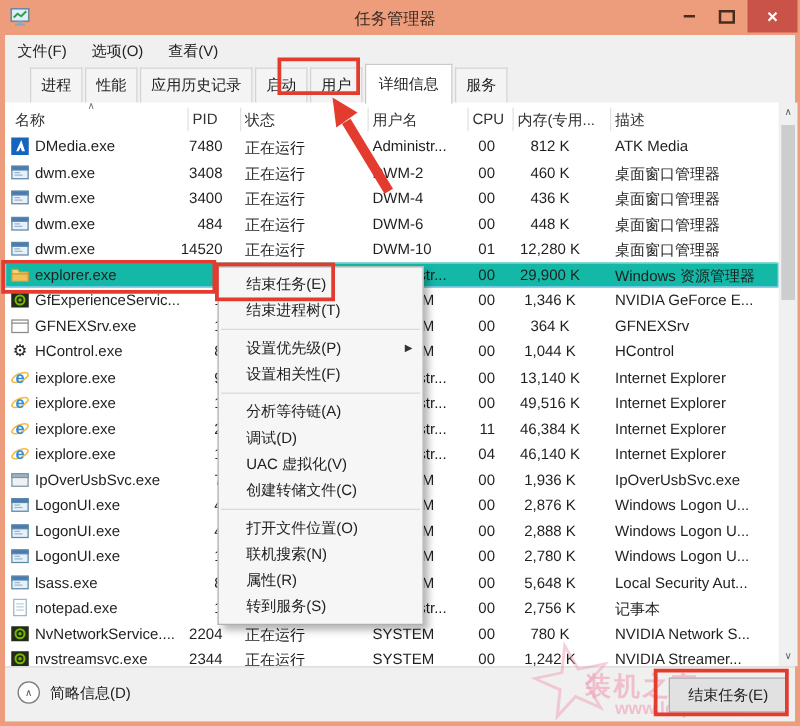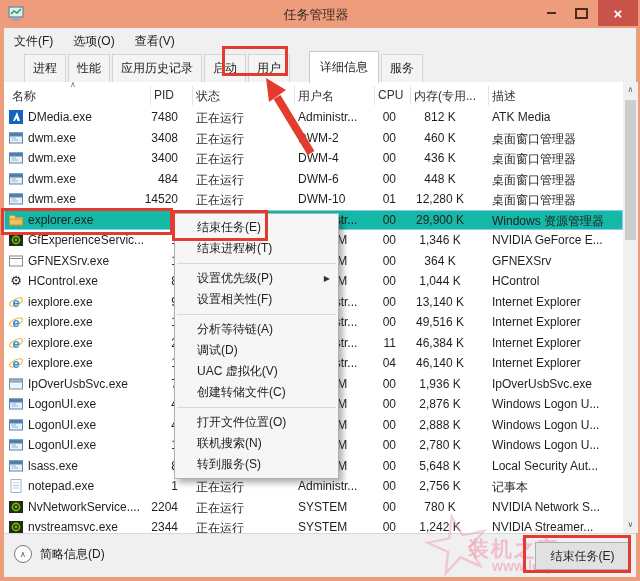--- a/index.html
+++ b/index.html
@@ -19,21 +19,21 @@
   .btn-close{left:598px;width:40px;background:#ca5349;color:#fff;font-size:15px;font-weight:bold;}
   .glyph-min{display:inline-block;width:9px;height:2px;background:#4a2c1e;}
   .glyph-max{display:inline-block;width:9px;height:7px;border:2px solid #4a2c1e;background:transparent;}
   
   .client{position:absolute;left:4px;top:28px;width:632px;height:549px;background:#f0f0f0;}
   .menubar{position:absolute;left:4px;top:30px;height:22px;display:flex;align-items:center;font-size:12px;color:#222;}
   .menubar .mitem{padding:3px 10px;cursor:default;}
   
   .tabbar{position:absolute;left:4px;top:52px;width:632px;height:30px;display:flex;align-items:flex-end;padding-left:20px;box-sizing:border-box;}
   .tab{font-size:12px;color:#222;background:#f4f4f4;border:1px solid #d4d4d4;border-bottom:none;padding:5px 8px 6px 8px;margin-right:2px;position:relative;top:1px;}
-  .tab.active{background:#fff;padding:7px 10px 7px 10px;z-index:3;border-color:#c9c9c9;margin-left:17px;}
+  .tab.active{background:#fff;padding:7px 10px 7px 10px;z-index:3;border-color:#c9c9c9;}
   
   .tablearea{position:absolute;left:4px;top:82px;width:619px;height:451px;background:#fff;overflow:hidden;}
   .thead{position:absolute;left:0;top:3px;width:619px;height:22px;font-size:12px;color:#333;}
   .thead .hcell{position:absolute;top:3px;white-space:nowrap;}
   .hsep{position:absolute;top:1px;height:19px;width:1px;background:#e2e2e2;}
   .sortmark{position:absolute;left:66px;top:-5px;font-size:8px;color:#777;}
   .tbody{position:absolute;left:0;top:25px;width:619px;height:426px;overflow:hidden;}
   .trow{position:relative;width:619px;height:20.5px;font-size:12px;color:#1f1f1f;}
   .trow.selected{background:#14b8a6;box-shadow:inset 0 0 0 1px #8ccaef;}
   .cicon{position:absolute;left:4px;top:2px;width:16px;height:16px;line-height:16px;text-align:center;}
@@ -442,20 +442,21 @@
       <div class="menu-item"><span>设置优先级(P)</span><span class="sub">▶</span></div>
       <div class="menu-item"><span>设置相关性(F)</span></div>
       <div class="menu-sep"></div>
       <div class="menu-item"><span>分析等待链(A)</span></div>
       <div class="menu-item"><span>调试(D)</span></div>
       <div class="menu-item"><span>UAC 虚拟化(V)</span></div>
       <div class="menu-item"><span>创建转储文件(C)</span></div>
       <div class="menu-sep"></div>
       <div class="menu-item"><span>打开文件位置(O)</span></div>
       <div class="menu-item"><span>联机搜索(N)</span></div>
+      <div class="menu-item"><span>属性(R)</span></div>
       <div class="menu-item"><span>转到服务(S)</span></div>
     </div>
 
   <div class="footer">
     <div class="collapse">
       <span class="circ">∧</span>
       <span>简略信息(D)</span>
     </div>
     <div class="endtask-btn">结束任务(E)</div>
   </div>

